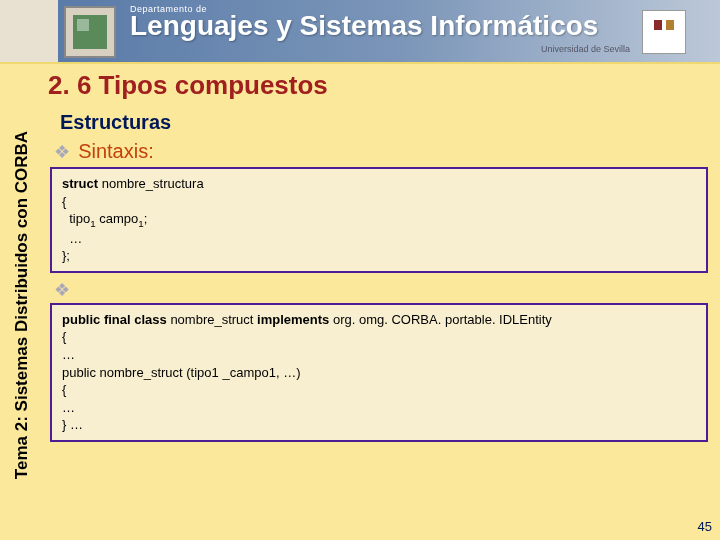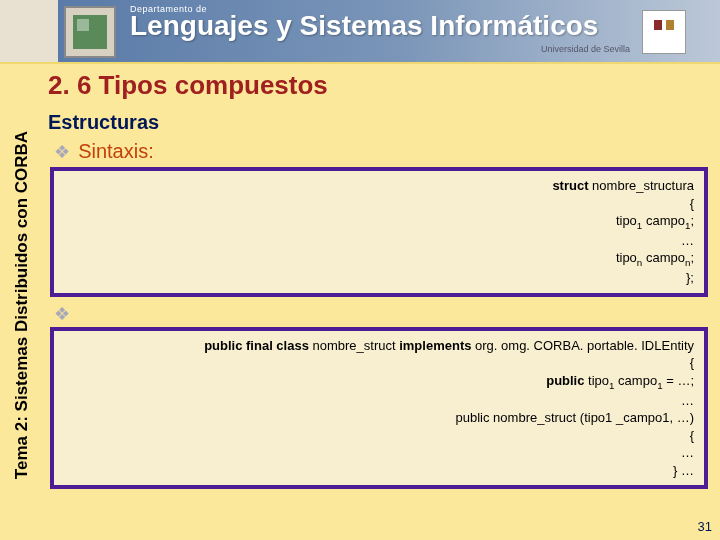--- a/index.html
+++ b/index.html
@@ -123,48 +123,48 @@
     font-size: 26px;
     font-weight: bold;
     color: #a02020;
     margin-bottom: 10px;
   }
   .subtitle {
     font-size: 20px;
     font-weight: bold;
     color: #001858;
     margin-bottom: 6px;
+    margin-left: 12px;
   }
   .bullet-row {
     display: flex;
     align-items: center;
     gap: 8px;
     margin-left: 6px;
     margin-bottom: 4px;
     margin-top: 2px;
   }
   .bullet-icon {
     font-size: 18px;
     color: #a8a8b8;
     line-height: 1;
   }
   .bullet-text {
     font-size: 20px;
     color: #c2410c;
   }
   .code-box {
     background: #f8efd0;
-    border: 4px solid #4c1d95;
+    border: 2px solid #4c1d95;
     padding: 6px 10px;
     margin: 4px 2px 8px 2px;
     font-family: Arial, sans-serif;
     font-size: 13px;
     line-height: 1.35;
     color: #000;
-    text-align: right;
   }
   .code-box .kw { font-weight: bold; }
   sub { font-size: 0.75em; vertical-align: sub; }
   .page-num {
     position: absolute;
     right: 8px;
     bottom: 6px;
     font-size: 13px;
     color: #001858;
   }
@@ -197,33 +197,31 @@
   <div class="bullet-row">
     <span class="bullet-icon">❖</span>
     <span class="bullet-text">Sintaxis:</span>
   </div>
 
   <div class="code-box">
     <div><span class="kw">struct </span><span>nombre_structura</span></div>
     <div>{</div>
     <div>&nbsp;&nbsp;<span>tipo</span><sub>1</sub><span> campo</span><sub>1</sub><span>;</span></div>
     <div>&nbsp;&nbsp;<span>…</span></div>
-    <div>&nbsp;&nbsp;<span>tipo</span><sub>n</sub><span> campo</span><sub>n</sub><span>;</span></div>
     <div>};</div>
   </div>
 
   <div class="bullet-row">
     <span class="bullet-icon">❖</span>
   </div>
 
   <div class="code-box">
     <div><span class="kw">public final class </span><span>nombre_struct </span><span class="kw">implements </span><span>org. omg. CORBA. portable. IDLEntity</span></div>
     <div>{</div>
-    <div><span class="kw"> public </span><span>tipo</span><sub>1</sub><span> campo</span><sub>1</sub><span> = …;</span></div>
     <div> …</div>
     <div><span> public nombre_struct (tipo</span><span>1 _campo</span><span>1, …)</span></div>
     <div> {</div>
     <div>  …</div>
     <div> } …</div>
   </div>
 </div>
 
-<div class="page-num">31</div>
+<div class="page-num">45</div>
 
 </body></html>

